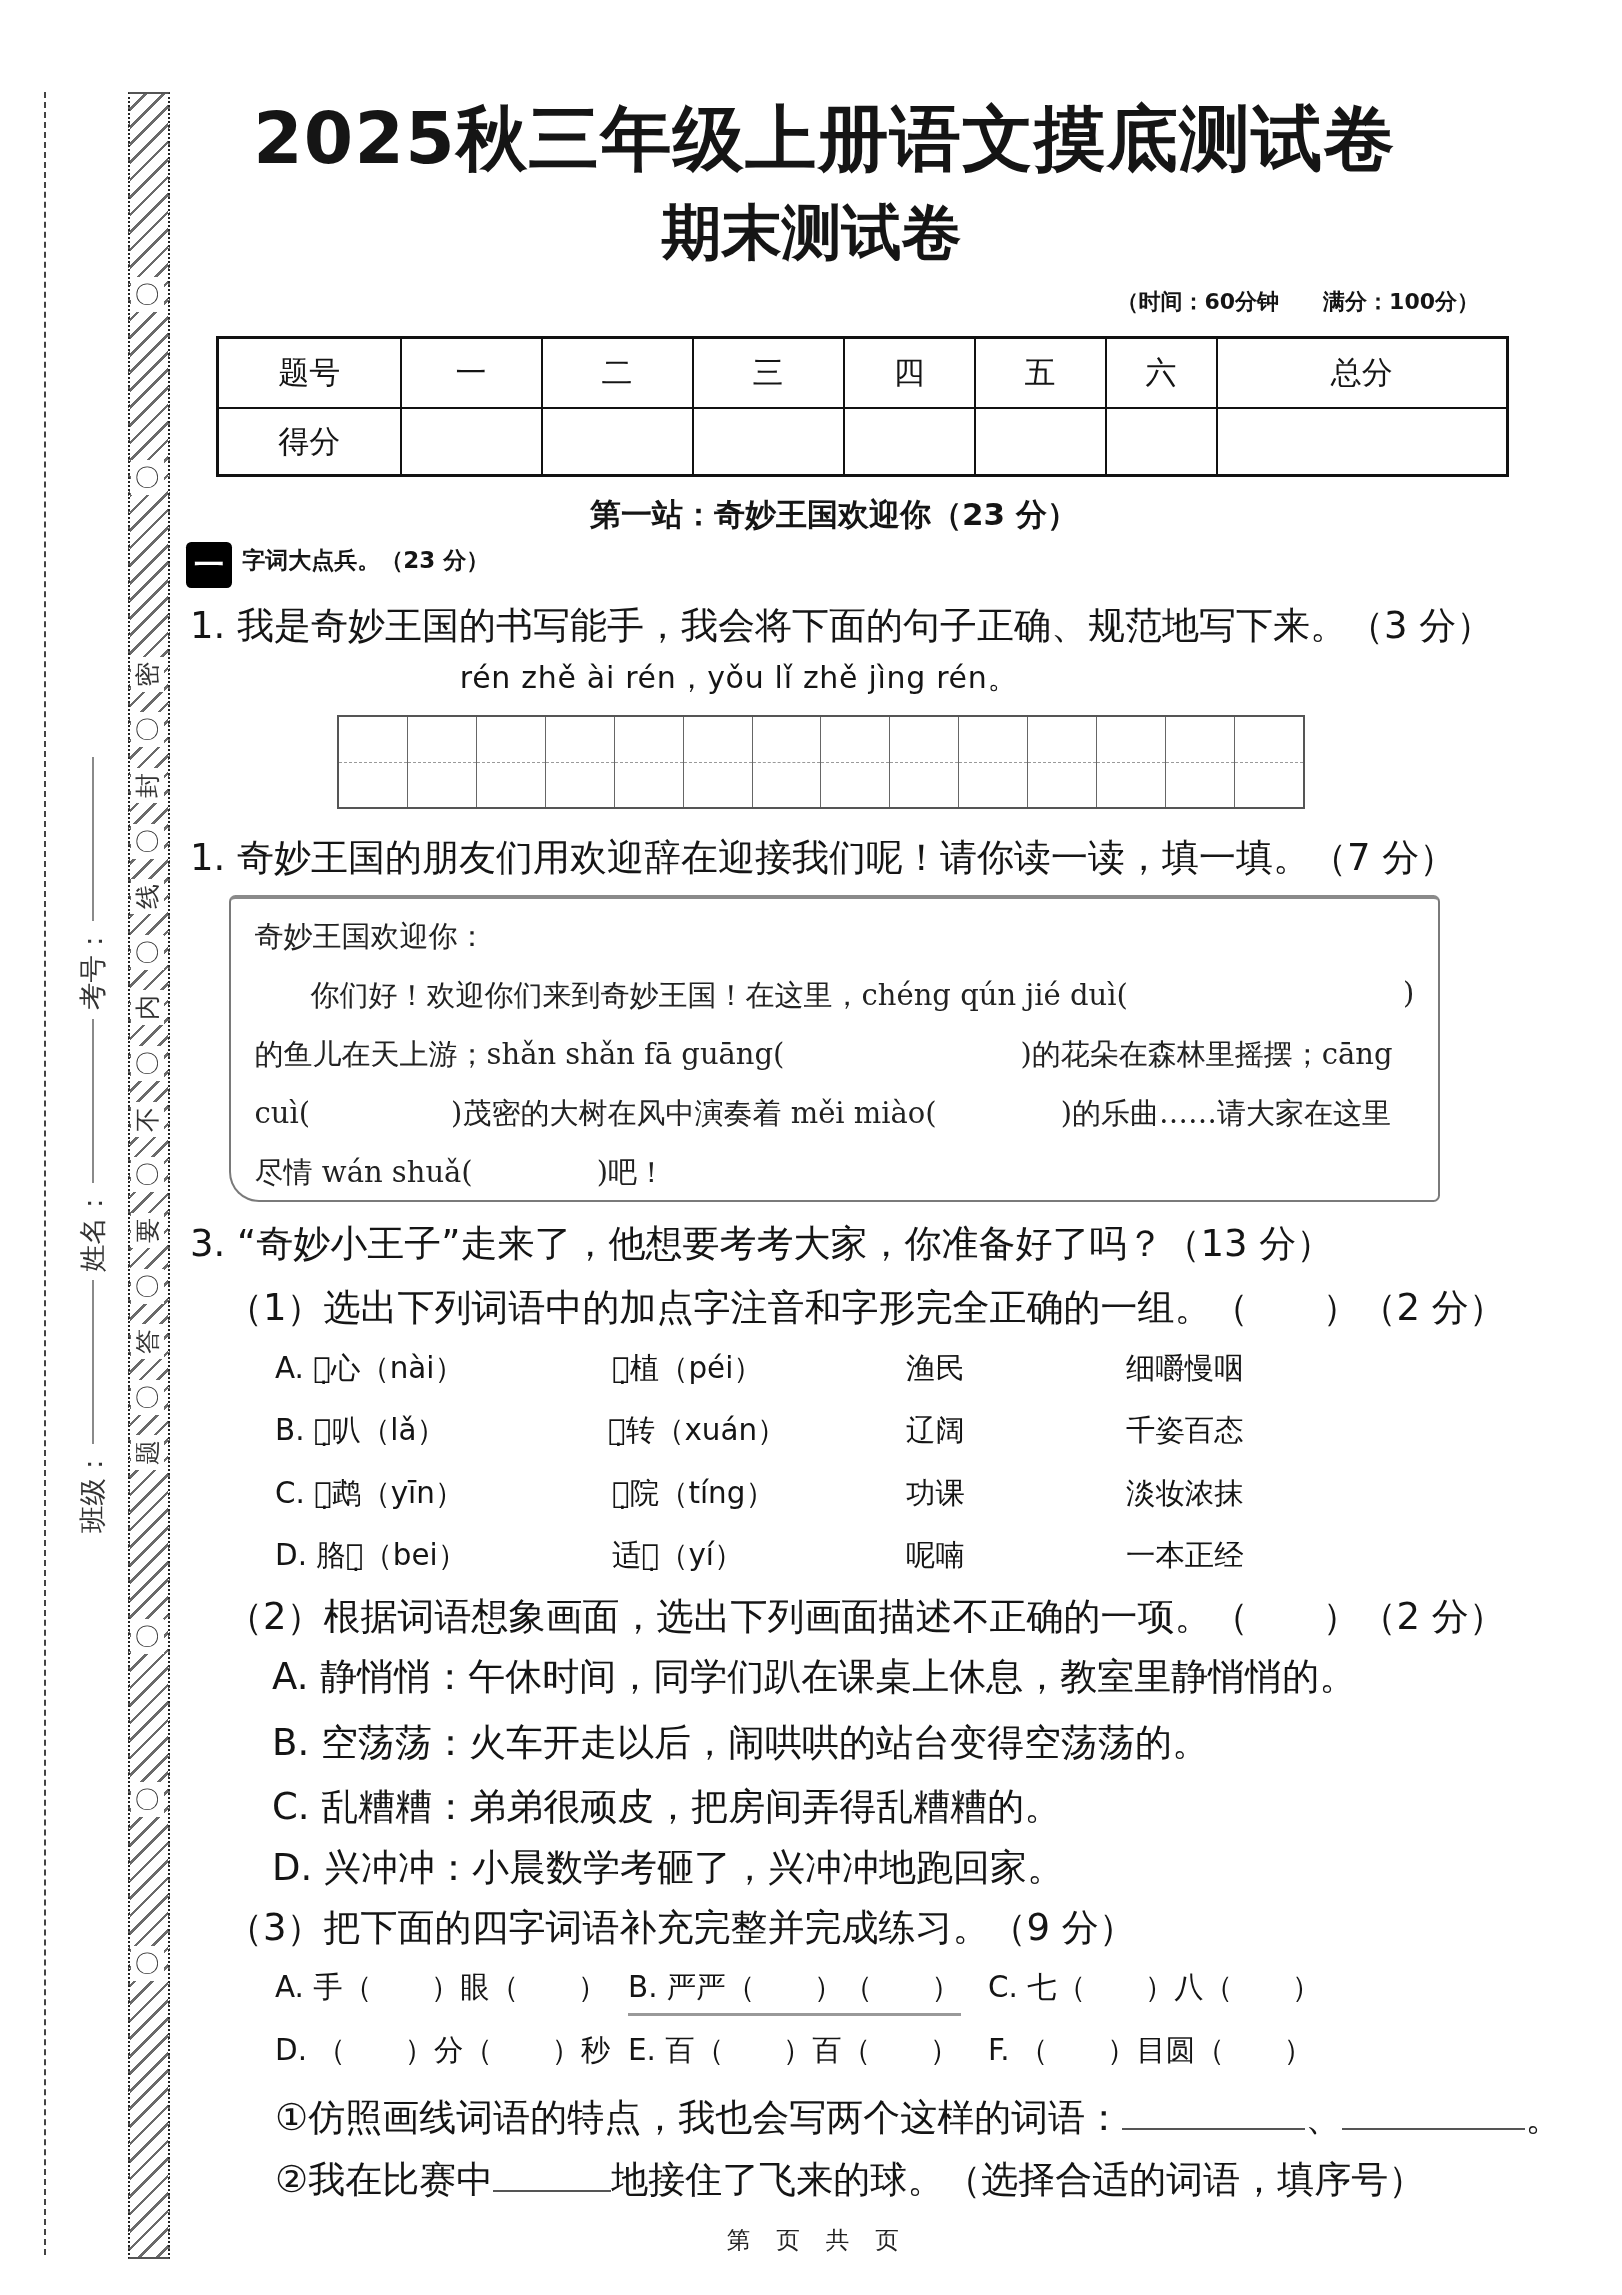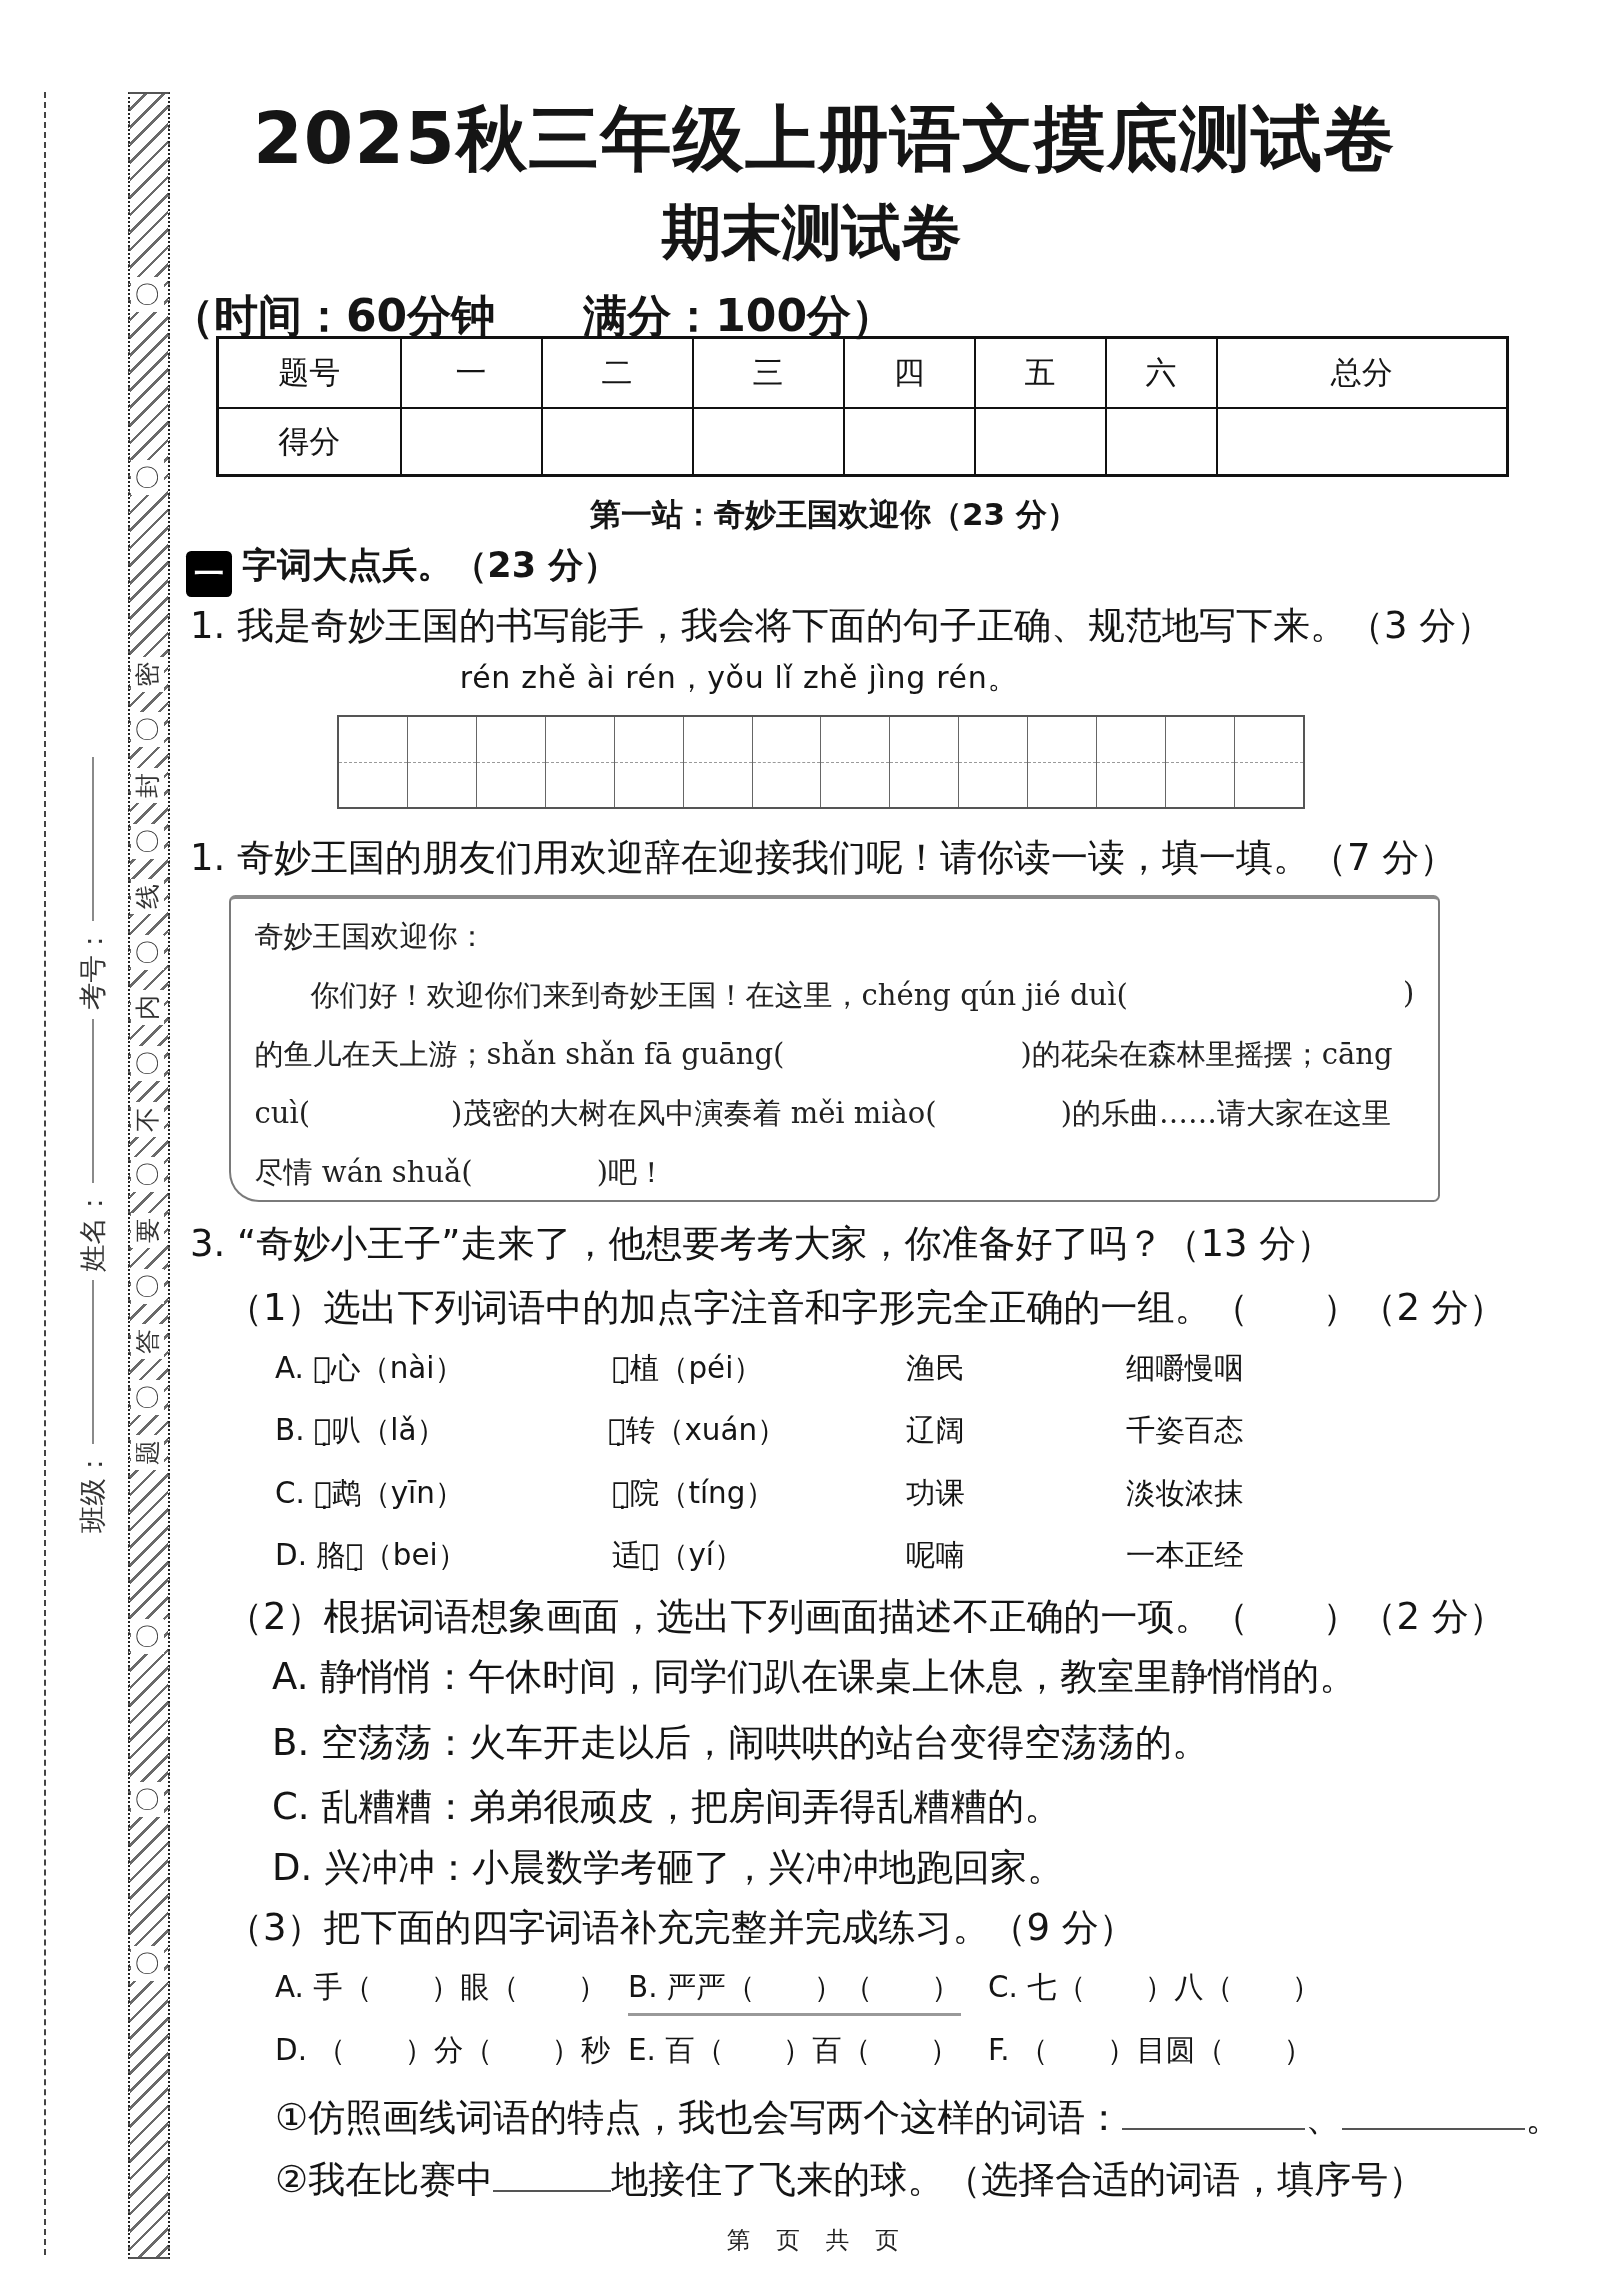--- a/index.html
+++ b/index.html
@@ -19,23 +19,23 @@
   .seal-item span{display:inline-block;transform:rotate(-90deg);}
   .side-field{position:absolute;width:301px;height:39px;display:flex;align-items:center;
               justify-content:center;transform:rotate(-90deg);font-size:27.5px;color:#333;
               white-space:nowrap;}
   .write-line{display:inline-block;width:164px;height:0;border-bottom:2.6px solid #8a8a8a;
               margin-left:6.5px;}
 
   
   .title{font-size:71px;font-weight:bold;text-align:center;letter-spacing:1.3px;}
   .subtitle{font-size:60px;font-weight:bold;text-align:center;}
-  .meta{font-size:44px;font-weight:bold;text-align:left;}
+  .meta{font-size:22px;font-weight:bold;text-align:right;}
   .station{font-size:31px;font-weight:bold;text-align:center;}
-  .sec-head{font-size:35px;font-weight:bold;}
+  .sec-head{font-size:23px;font-weight:bold;}
   .numbox{display:inline-block;background:#000;color:#fff;font-size:30px;font-weight:bold;
           padding:2.6px 7.9px;border-radius:5.2px;margin-right:10.5px;vertical-align:middle;}
 
   
   table.score{border-collapse:collapse;table-layout:fixed;width:1289px;}
   table.score td{border:2px solid #111;text-align:center;font-size:31px;padding:0;}
   table.score{border:3.9px solid #111;}
   .th-row td{height:68px;}
   .sc-row td{height:65px;}
 

